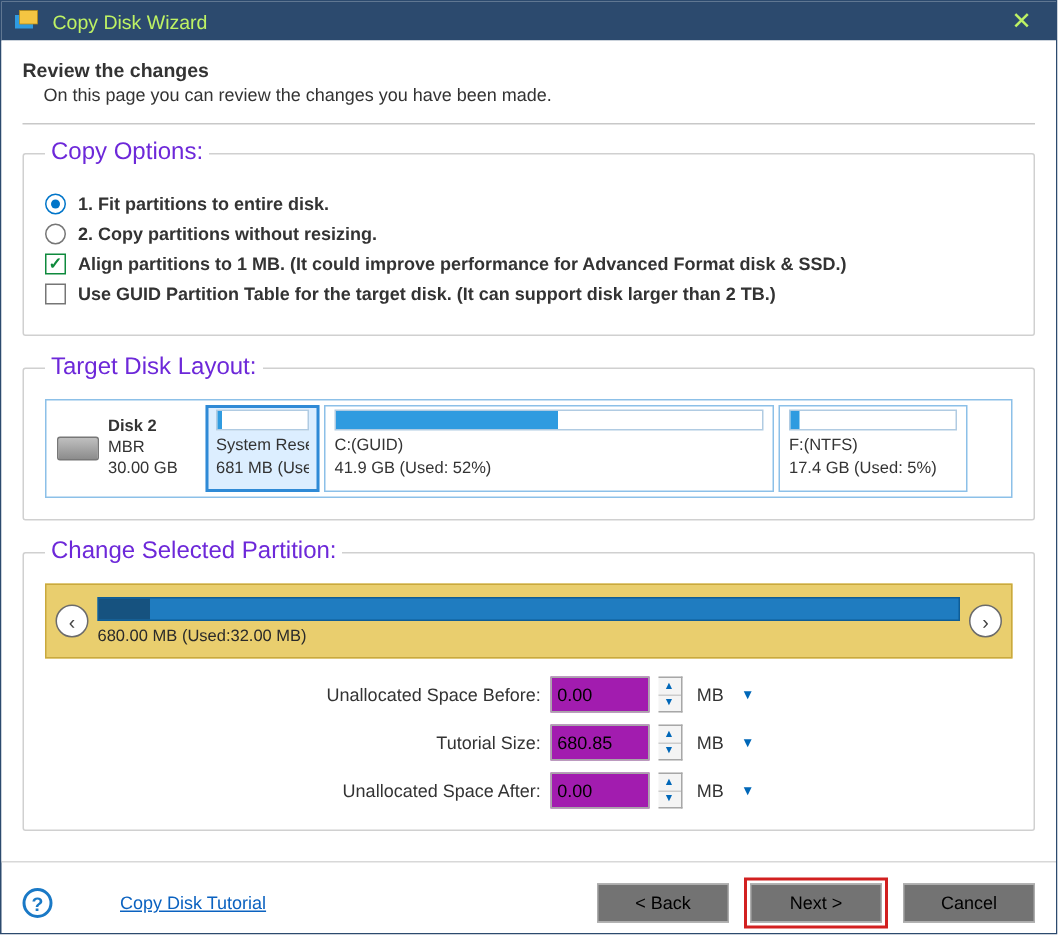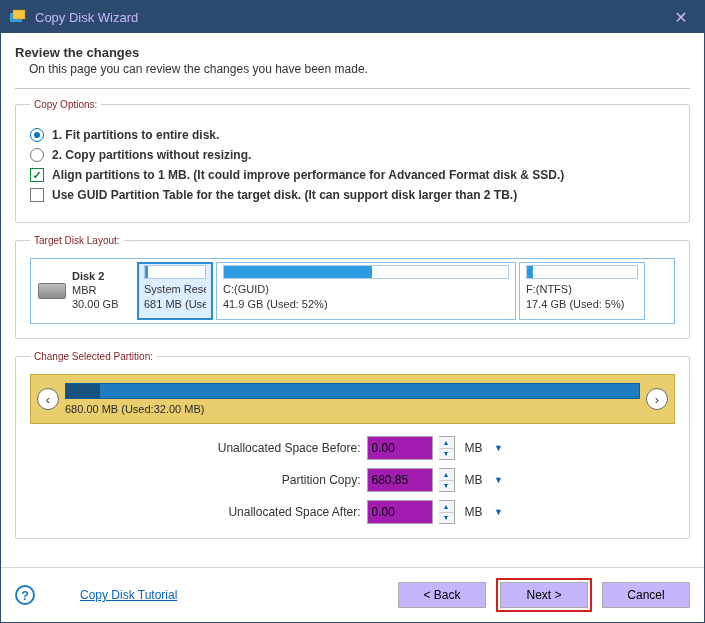--- a/index.html
+++ b/index.html
@@ -1,28 +1,28 @@
 <!DOCTYPE html>
 <html><head>
 <meta charset="utf-8">
 <style>
 * { box-sizing: border-box; margin: 0; padding: 0; }
 body { font-family: "Segoe UI", Tahoma, sans-serif; font-size: 12px; color: #333; background: #fff; width: 705px; height: 623px; overflow: hidden; }
 .window { width: 705px; height: 623px; border: 1px solid #2c4a6e; display: flex; flex-direction: column; }
-.titlebar { background: #2c4a6e; color: #c4b5fd; height: 32px; display: flex; align-items: center; padding: 3px 8px; }
+.titlebar { background: #2c4a6e; color: #bef264; height: 32px; display: flex; align-items: center; padding: 3px 8px; }
 .titlebar .title-icon { width: 18px; height: 18px; margin-right: 8px; display:inline-block; }
 .titlebar .title-text { flex: 1; font-size: 13px; }
 .titlebar .close { width: 30px; text-align: center; font-size: 16px; cursor: pointer; }
 .content { flex: 1; background: #fff; padding: 12px 14px 8px 14px; display: flex; flex-direction: column; }
 .heading { font-weight: 600; font-size: 13px; margin-bottom: 2px; }
 .subheading { margin-left: 14px; margin-bottom: 8px; color: #333; }
 hr.sep { border: none; border-top: 1px solid #c8c8c8; margin: 4px 0 10px 0; }
 
 fieldset { border: 1px solid #d0d0d0; border-radius: 2px; padding: 12px 14px 14px 14px; margin-bottom: 12px; }
-fieldset legend { padding: 0 4px; font-size: 10px; color: #7f1d1d; }
+fieldset legend { padding: 0 4px; font-size: 16px; color: #6d28d9; }
 
 .opt-row { display: flex; align-items: center; margin: 6px 0; gap: 8px; font-weight: bold; }
 .radio, .check { width: 14px; height: 14px; border: 1px solid #767676; display: inline-flex; align-items: center; justify-content: center; cursor: pointer; background:#fff;}
 .radio { border-radius: 50%; }
 .radio.sel { border-color: #0075c9; }
 .radio.sel::after { content:""; width:6px; height:6px; background:#0075c9; border-radius:50%; }
 .check.sel { border-color:#0f8a3d; }
 .check.sel::after { content:"✓"; color:#0f8a3d; font-size:11px; line-height:1; font-weight:bold; }
 
 .disk-layout { border: 1px solid #8cc0e8; padding: 3px; display: flex; gap: 3px; height: 66px; }
@@ -50,21 +50,21 @@
 .spinner { width: 16px; height:24px; border:1px solid #a7a7a7; border-left:none; display:flex; flex-direction:column; background:#f4f4f4; }
 .spinner .sbtn { flex:1; display:flex; align-items:center; justify-content:center; font-size:7px; color:#0067b8; cursor:pointer; }
 .spinner .sbtn:first-child { border-bottom:1px solid #ccc; }
 .unit { margin: 0 4px; font-size:12px; }
 .dd { width:12px; height:12px; color:#0067b8; font-size:9px; cursor:pointer; display:inline-flex; align-items:center; justify-content:center;}
 
 .footer { border-top: 1px solid #d8d8d8; padding: 10px 14px; display:flex; align-items:center; gap:10px; }
 .help-icon { width:20px; height:20px; border:2px solid #1a79c6; border-radius:50%; color:#1a79c6; font-weight:bold; display:flex; align-items:center; justify-content:center; font-size:13px; }
 .link { color:#0b62c0; text-decoration: underline; cursor:pointer;margin-left:35px; }
 .footer .spacer { flex:1; }
-.btn { min-width: 88px; height: 26px; border: 1px solid #adadad; background:#c4b5fd; font-size:12px; cursor:pointer; padding: 0 14px; }
+.btn { min-width: 88px; height: 26px; border: 1px solid #adadad; background:#737373; font-size:12px; cursor:pointer; padding: 0 14px; }
 .btn.primary-wrap { border: 2px solid #d22020; padding:2px; background:transparent; height:auto; min-width:0;}
 .btn.primary-wrap .btn { min-width: 88px; }
 </style>
 </head>
 <body>
 
 <div class="window">
   <div class="titlebar">
     <span class="title-icon">
       <svg viewBox="0 0 18 18">
@@ -154,21 +154,21 @@
           <span class="flabel">Unallocated Space Before:</span>
           <input class="num-input" value="0.00" style="">
           <span class="spinner">
               <span class="sbtn">▲</span>
               <span class="sbtn">▼</span>
             </span>
           <span class="unit">MB</span>
           <span class="dd">▼</span>
         </div>
         <div class="form-row">
-          <span class="flabel">Partition Copy:</span>
+          <span class="flabel">Tutorial Size:</span>
           <input class="num-input" value="680.85" style="">
           <span class="spinner">
               <span class="sbtn">▲</span>
               <span class="sbtn">▼</span>
             </span>
           <span class="unit">MB</span>
           <span class="dd">▼</span>
         </div>
         <div class="form-row">
           <span class="flabel">Unallocated Space After:</span>

